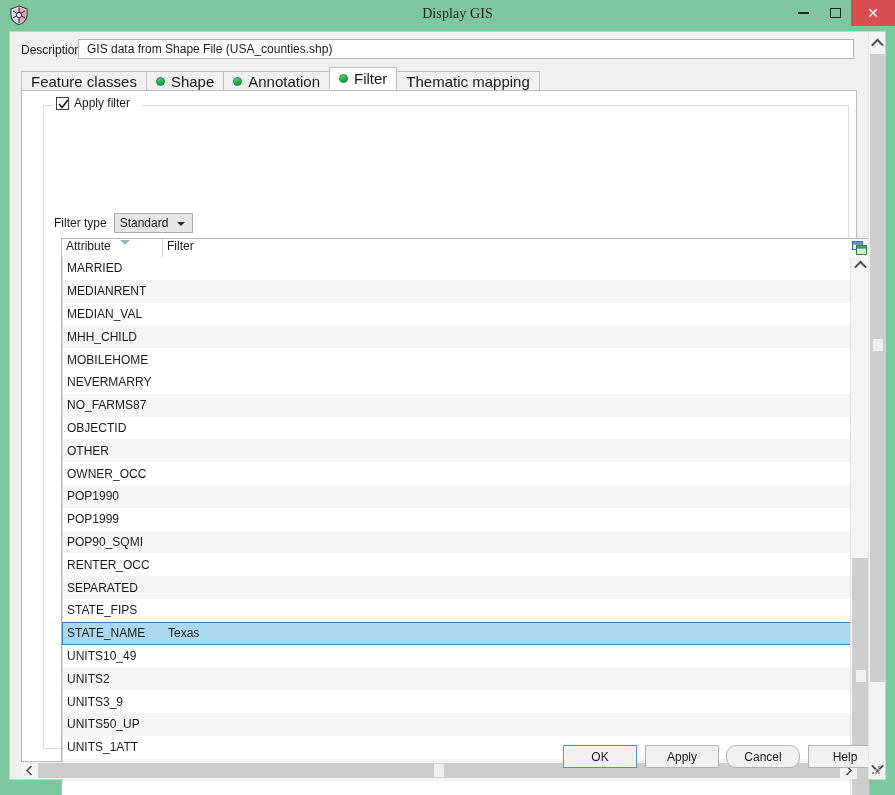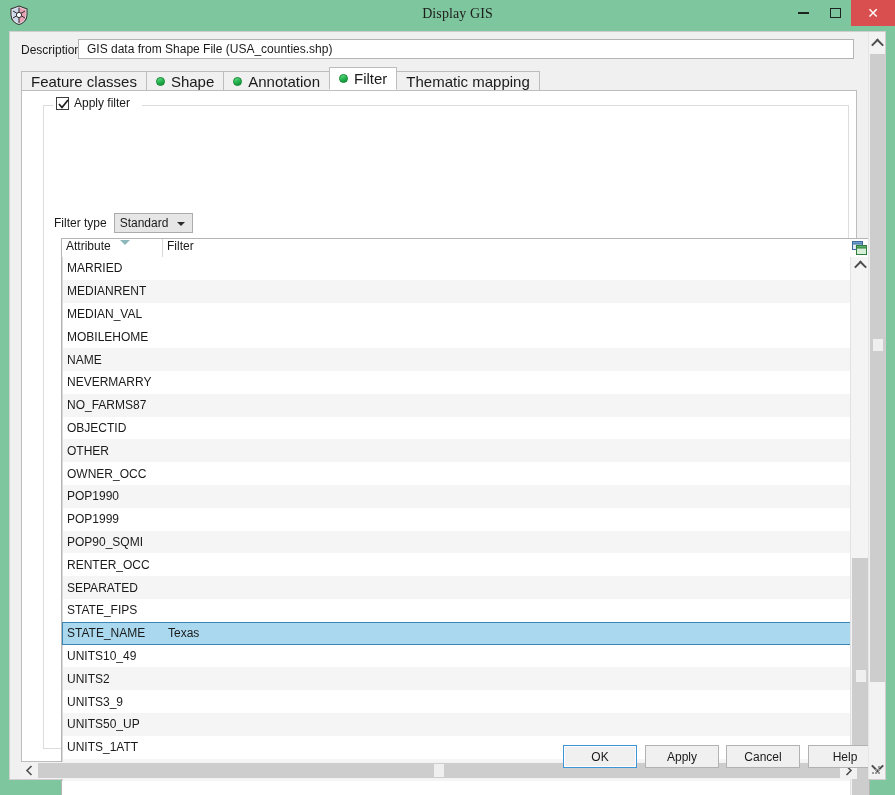--- a/index.html
+++ b/index.html
@@ -501,21 +501,21 @@
     display: flex;
     align-items: center;
     justify-content: center;
   }
   .btn.primary {
     border: 1px solid #3f94d4;
     box-shadow: inset 0 0 0 1px #ffffff;
   }
   .btn-ok     { left: 553px; }
   .btn-apply  { left: 635px; }
-  .btn-cancel { left: 716px; }
+  .btn-cancel { left: 716px; border-radius: 10px; }
   .btn-help   { left: 798px; }
 
   .resize-grip {
     position: absolute;
     right: 4px;
     bottom: 4px;
     width: 10px;
     height: 10px;
   }
   .resize-grip i {
@@ -629,26 +629,26 @@
               <span class="cell-filt"></span>
             </div>
             <div class="row alt">
               <span class="cell-attr">MEDIANRENT</span>
               <span class="cell-filt"></span>
             </div>
             <div class="row">
               <span class="cell-attr">MEDIAN_VAL</span>
               <span class="cell-filt"></span>
             </div>
+            <div class="row alt">
+              <span class="cell-attr">MHH_CHILD</span>
+              <span class="cell-filt"></span>
+            </div>
             <div class="row">
               <span class="cell-attr">MOBILEHOME</span>
-              <span class="cell-filt"></span>
-            </div>
-            <div class="row alt">
-              <span class="cell-attr">NAME</span>
               <span class="cell-filt"></span>
             </div>
             <div class="row">
               <span class="cell-attr">NEVERMARRY</span>
               <span class="cell-filt"></span>
             </div>
             <div class="row alt">
               <span class="cell-attr">NO_FARMS87</span>
               <span class="cell-filt"></span>
             </div>

